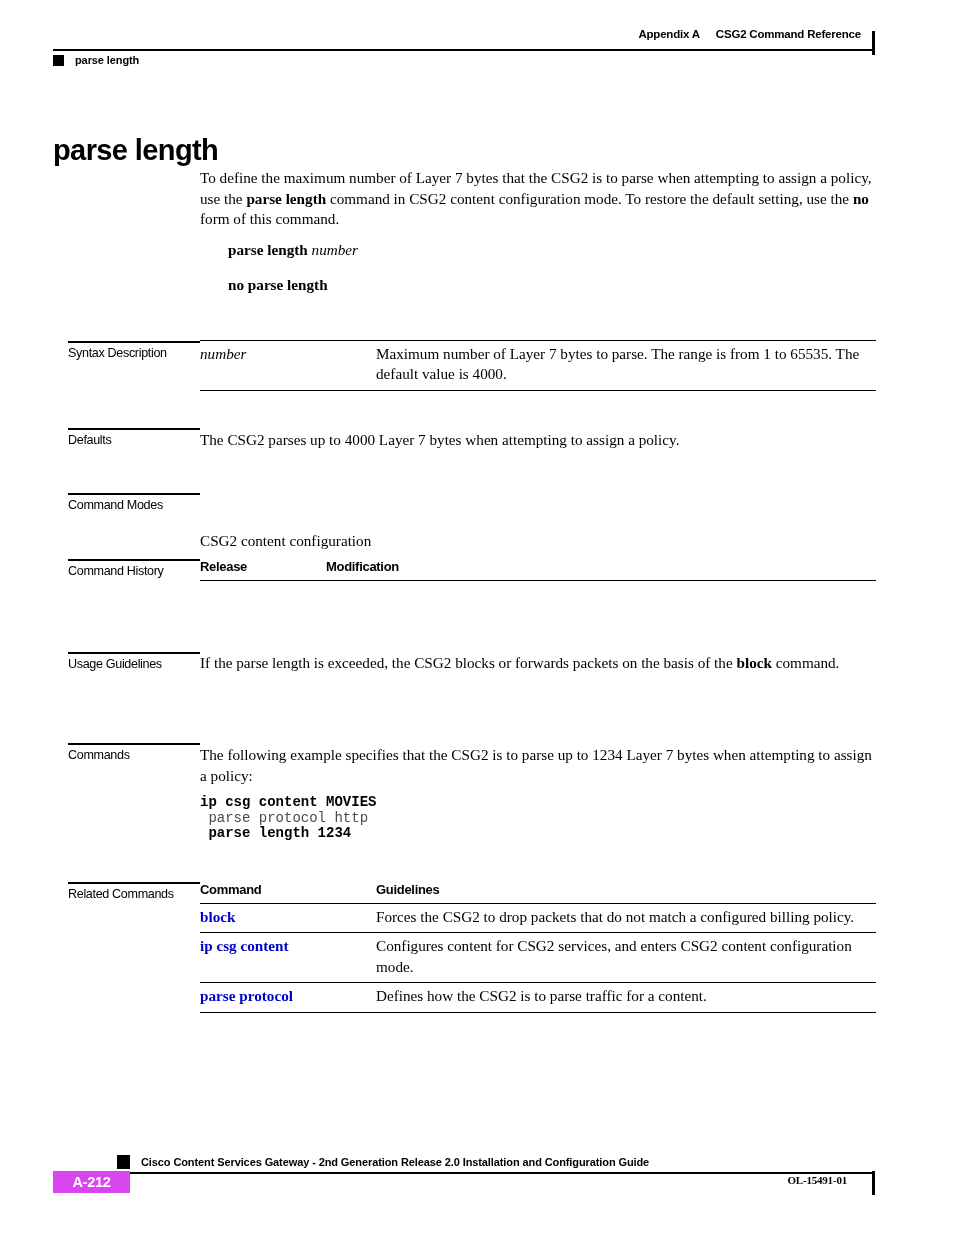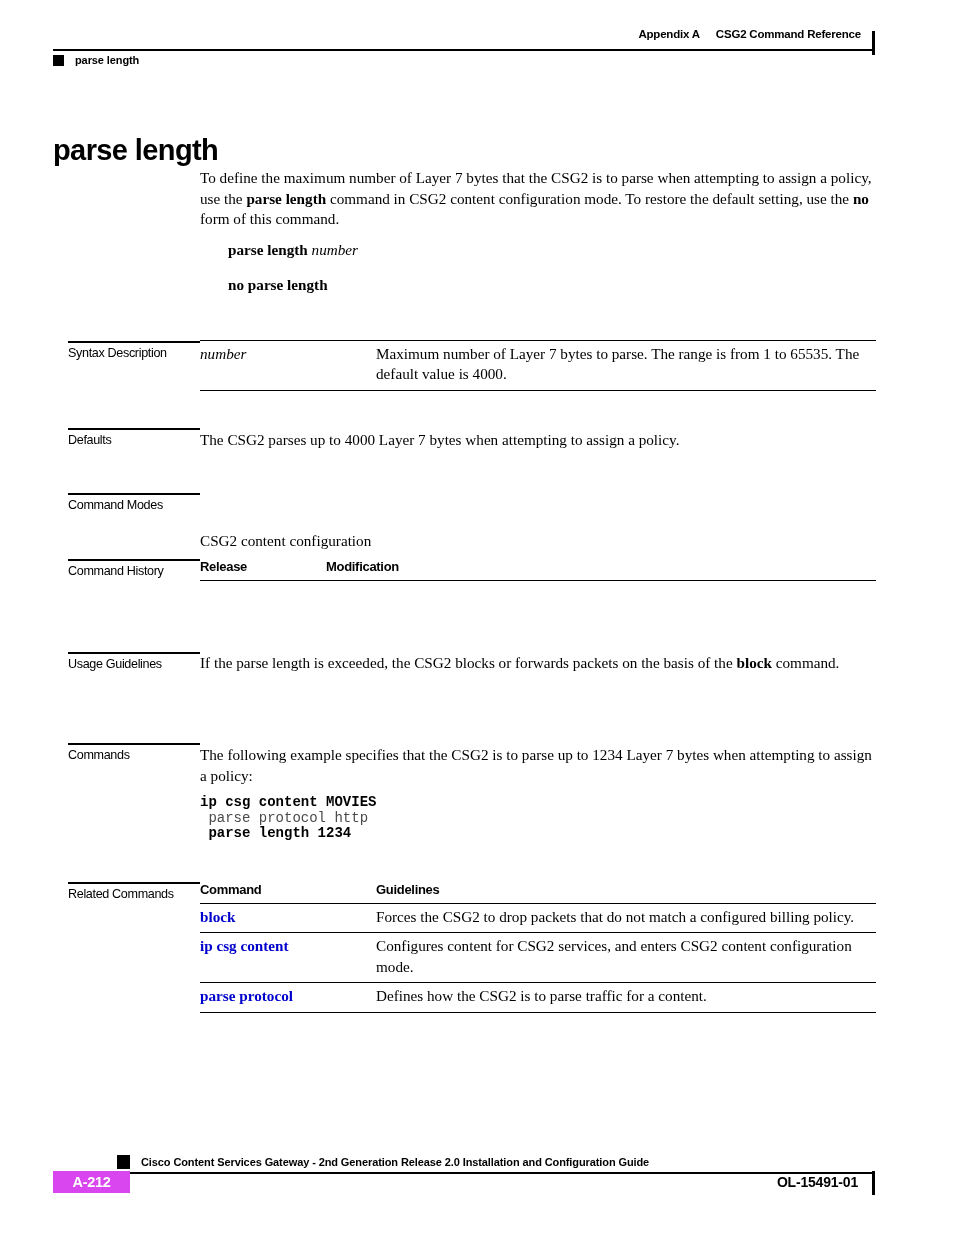--- a/index.html
+++ b/index.html
@@ -208,25 +208,25 @@
     font-family: "Liberation Sans", "DejaVu Sans", sans-serif;
     font-weight: bold;
     font-size: 14.5px;
     letter-spacing: -0.3px;
     display: flex;
     align-items: center;
     justify-content: center;
   }
   .footer-doc {
     position: absolute;
-    right: 17px;
+    right: 28px;
     top: 19px;
-    font-family: Liberation Sans, sans-serif;
-    font-weight: bold;
-    font-size: 14px;
+    font-family: Liberation Serif, serif;
+    font-weight: bold;
+    font-size: 11px;
     letter-spacing: -0.2px;
     white-space: nowrap;
   }
   .footer-tick {
     position: absolute;
     right: 0px;
     top: 16px;
     width: 3px;
     height: 24px;
     background: #000;

